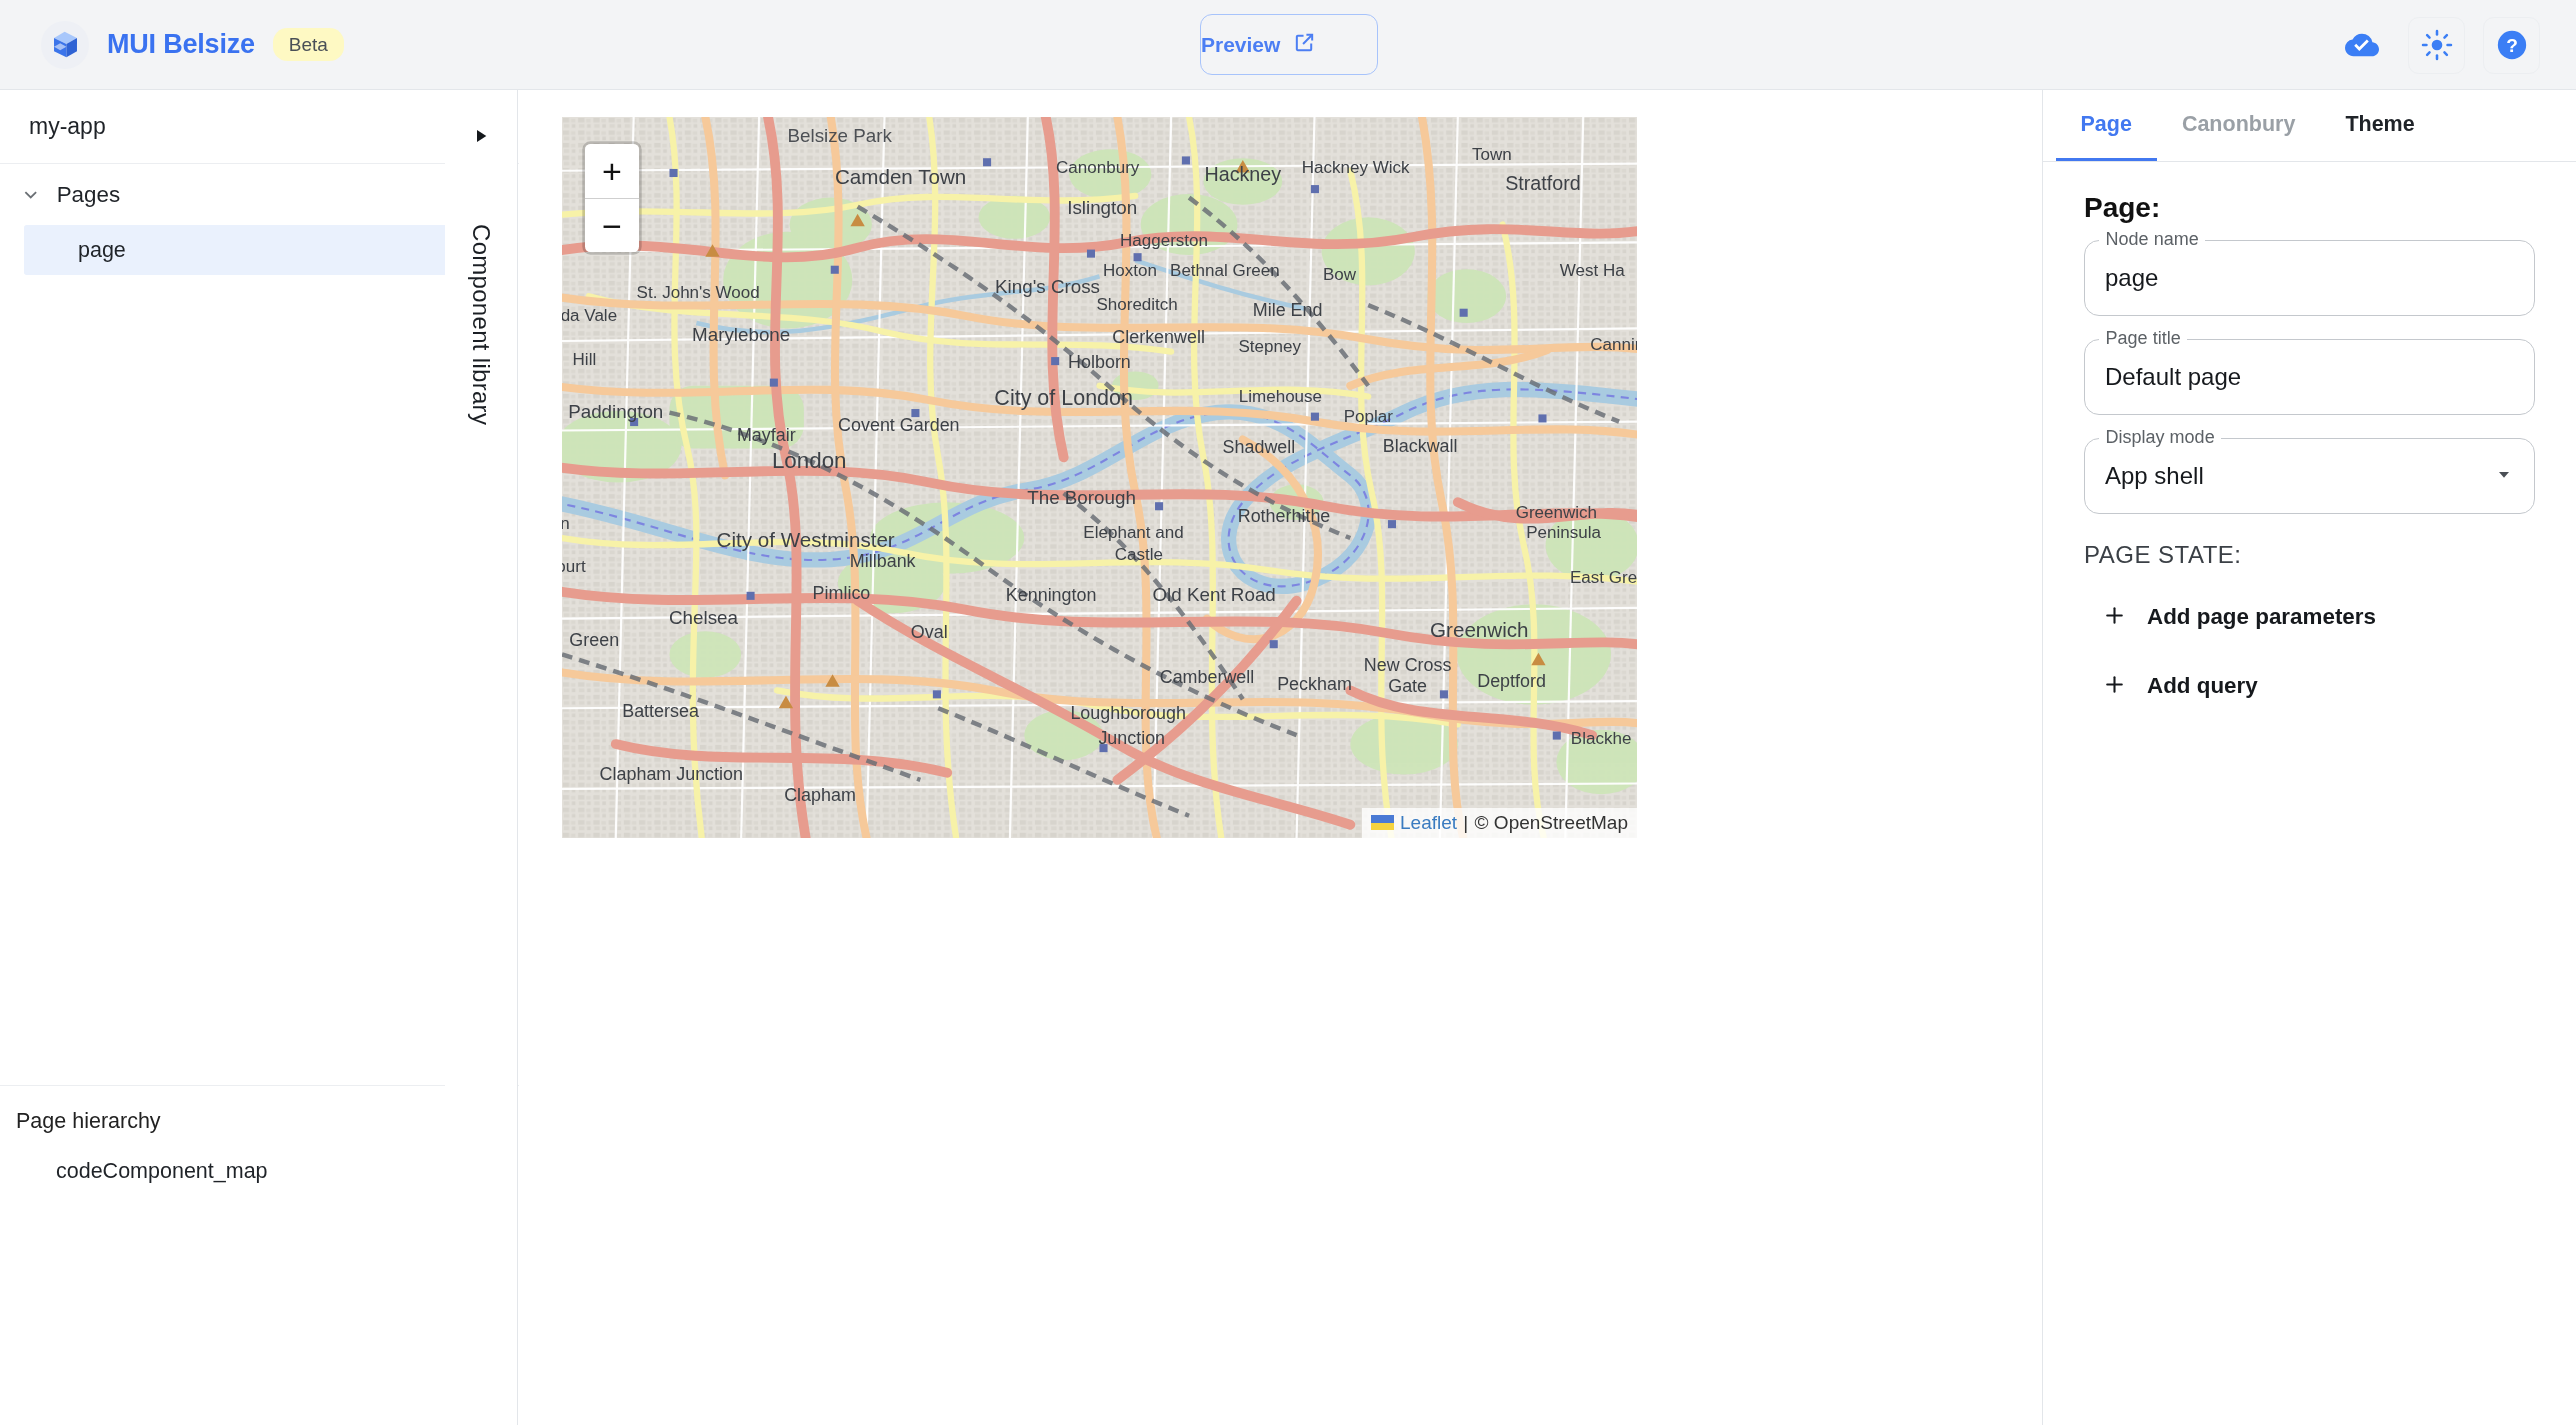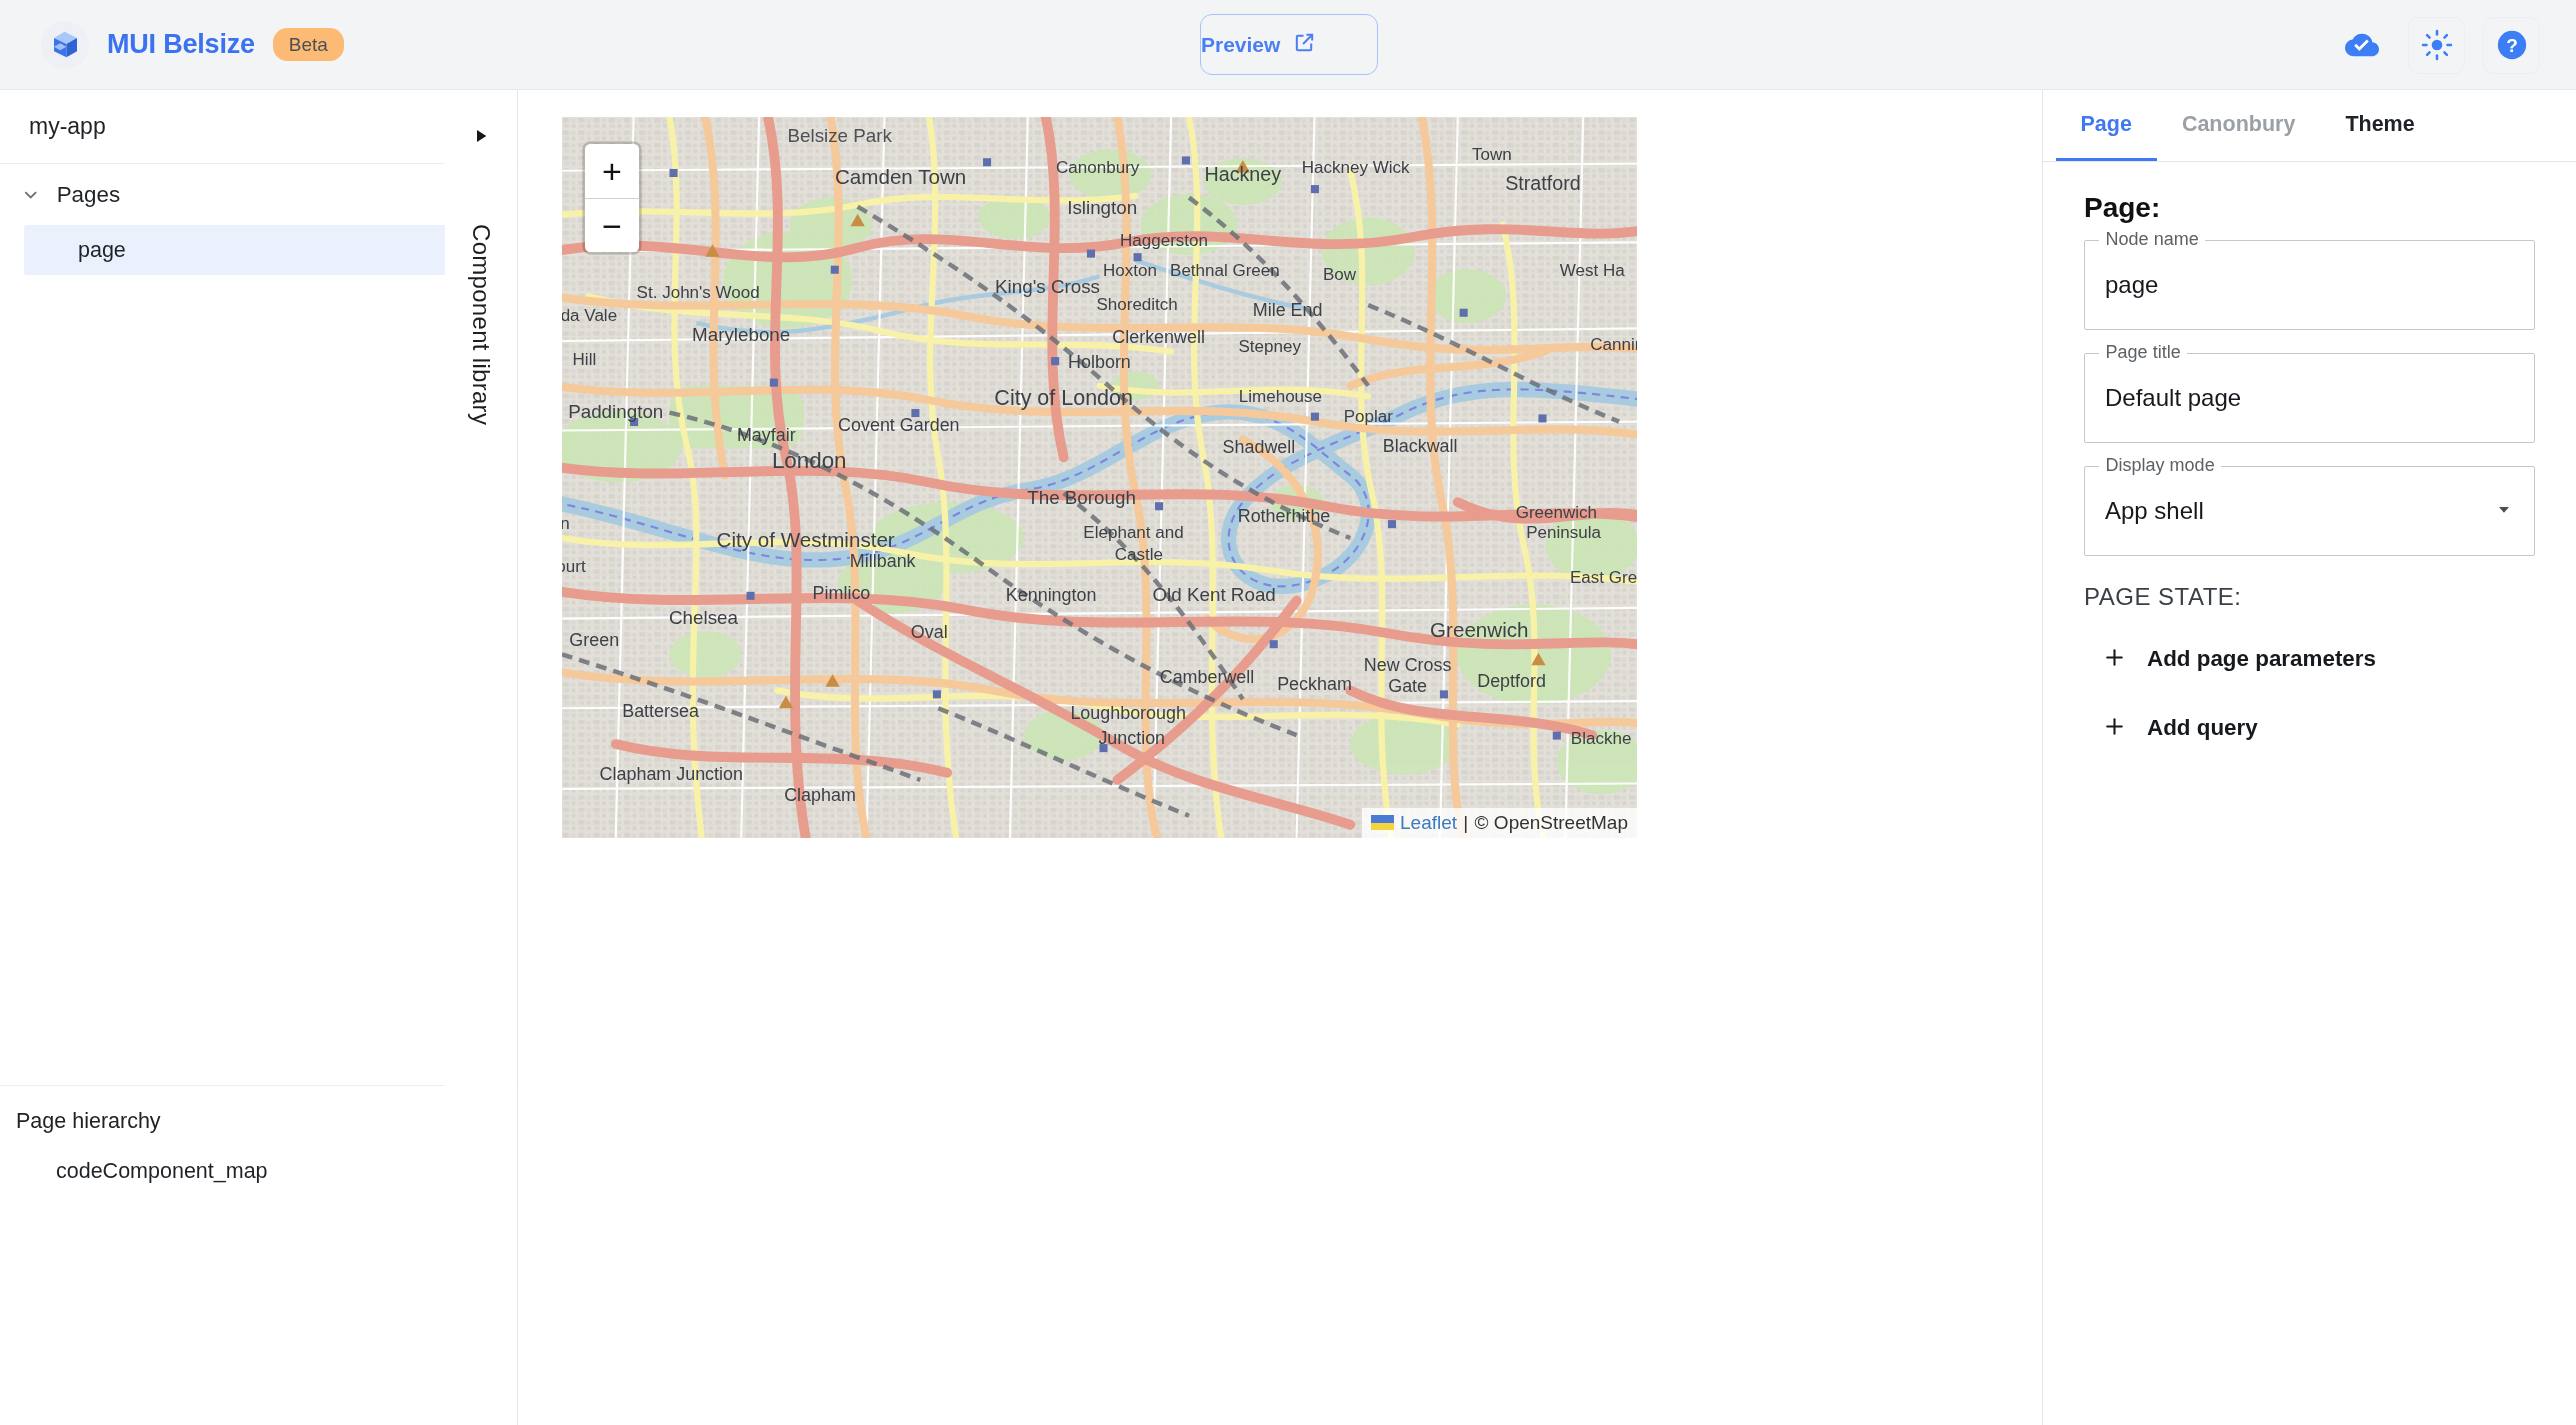--- a/index.html
+++ b/index.html
@@ -21,21 +21,21 @@
   .brand { display: flex; align-items: center; margin-left: 41px; gap: 18px; }
   .logo-wrap {
     width: 48px; height: 48px; border-radius: 50%;
     background: #eef0f5;
     display: flex; align-items: center; justify-content: center;
   }
   .brand-name {
     font-size: 27px; font-weight: bold; color: #3a72f0; letter-spacing: -0.2px;
   }
   .beta-chip {
-    background: #fdba74; color: #4a5057;
+    background: #fef9c3; color: #4a5057;
     border-radius: 14.3px; padding: 6.3px 16px 7.2px;
     font-size: 19px; line-height: 1;
   }
   .preview-btn {
     position: absolute; left: 1200px; top: 14.3px;
     width: 178px; height: 61px;
     border: 0.9px solid #a7c3fb; border-radius: 12px;
     background: transparent; cursor: pointer;
     display: flex; align-items: center; justify-content: flex-start; gap: 12.5px;
     color: #4c7ef3; font-size: 21px; font-weight: bold;
@@ -169,22 +169,22 @@
     font-family: "Liberation Sans", sans-serif;
   }
   .tab.active { color: #4278f0; border-bottom-color: #4278f0; }
   .tab.muted { color: #9aa0a6; }
   .tab.plain { color: #1f2328; }
 
   .panel-body { padding: 30px 41px 0 41px; }
   .panel-title { font-size: 28px; font-weight: bold; color: #111; margin-bottom: 16px; }
 
   .field {
-    position: relative; height: 90px; margin-bottom: 23px;
-    border: 0.9px solid #c4c8cd; border-radius: 2px;
+    position: relative; height: 76px; margin-bottom: 23px;
+    border: 0.9px solid #c4c8cd; border-radius: 15px;
     display: flex; align-items: center; padding: 0 20px;
   }
   .field legend-label {
     position: absolute; top: -11.6px; left: 14.3px;
     background: #ffffff; padding: 0 6.3px;
     font-size: 18px; color: #5c6166;
   }
   .field .val { font-size: 24px; color: #16191d; }
   .field .caret {
     position: absolute; right: 20px; top: 50%; transform: translateY(-50%);

